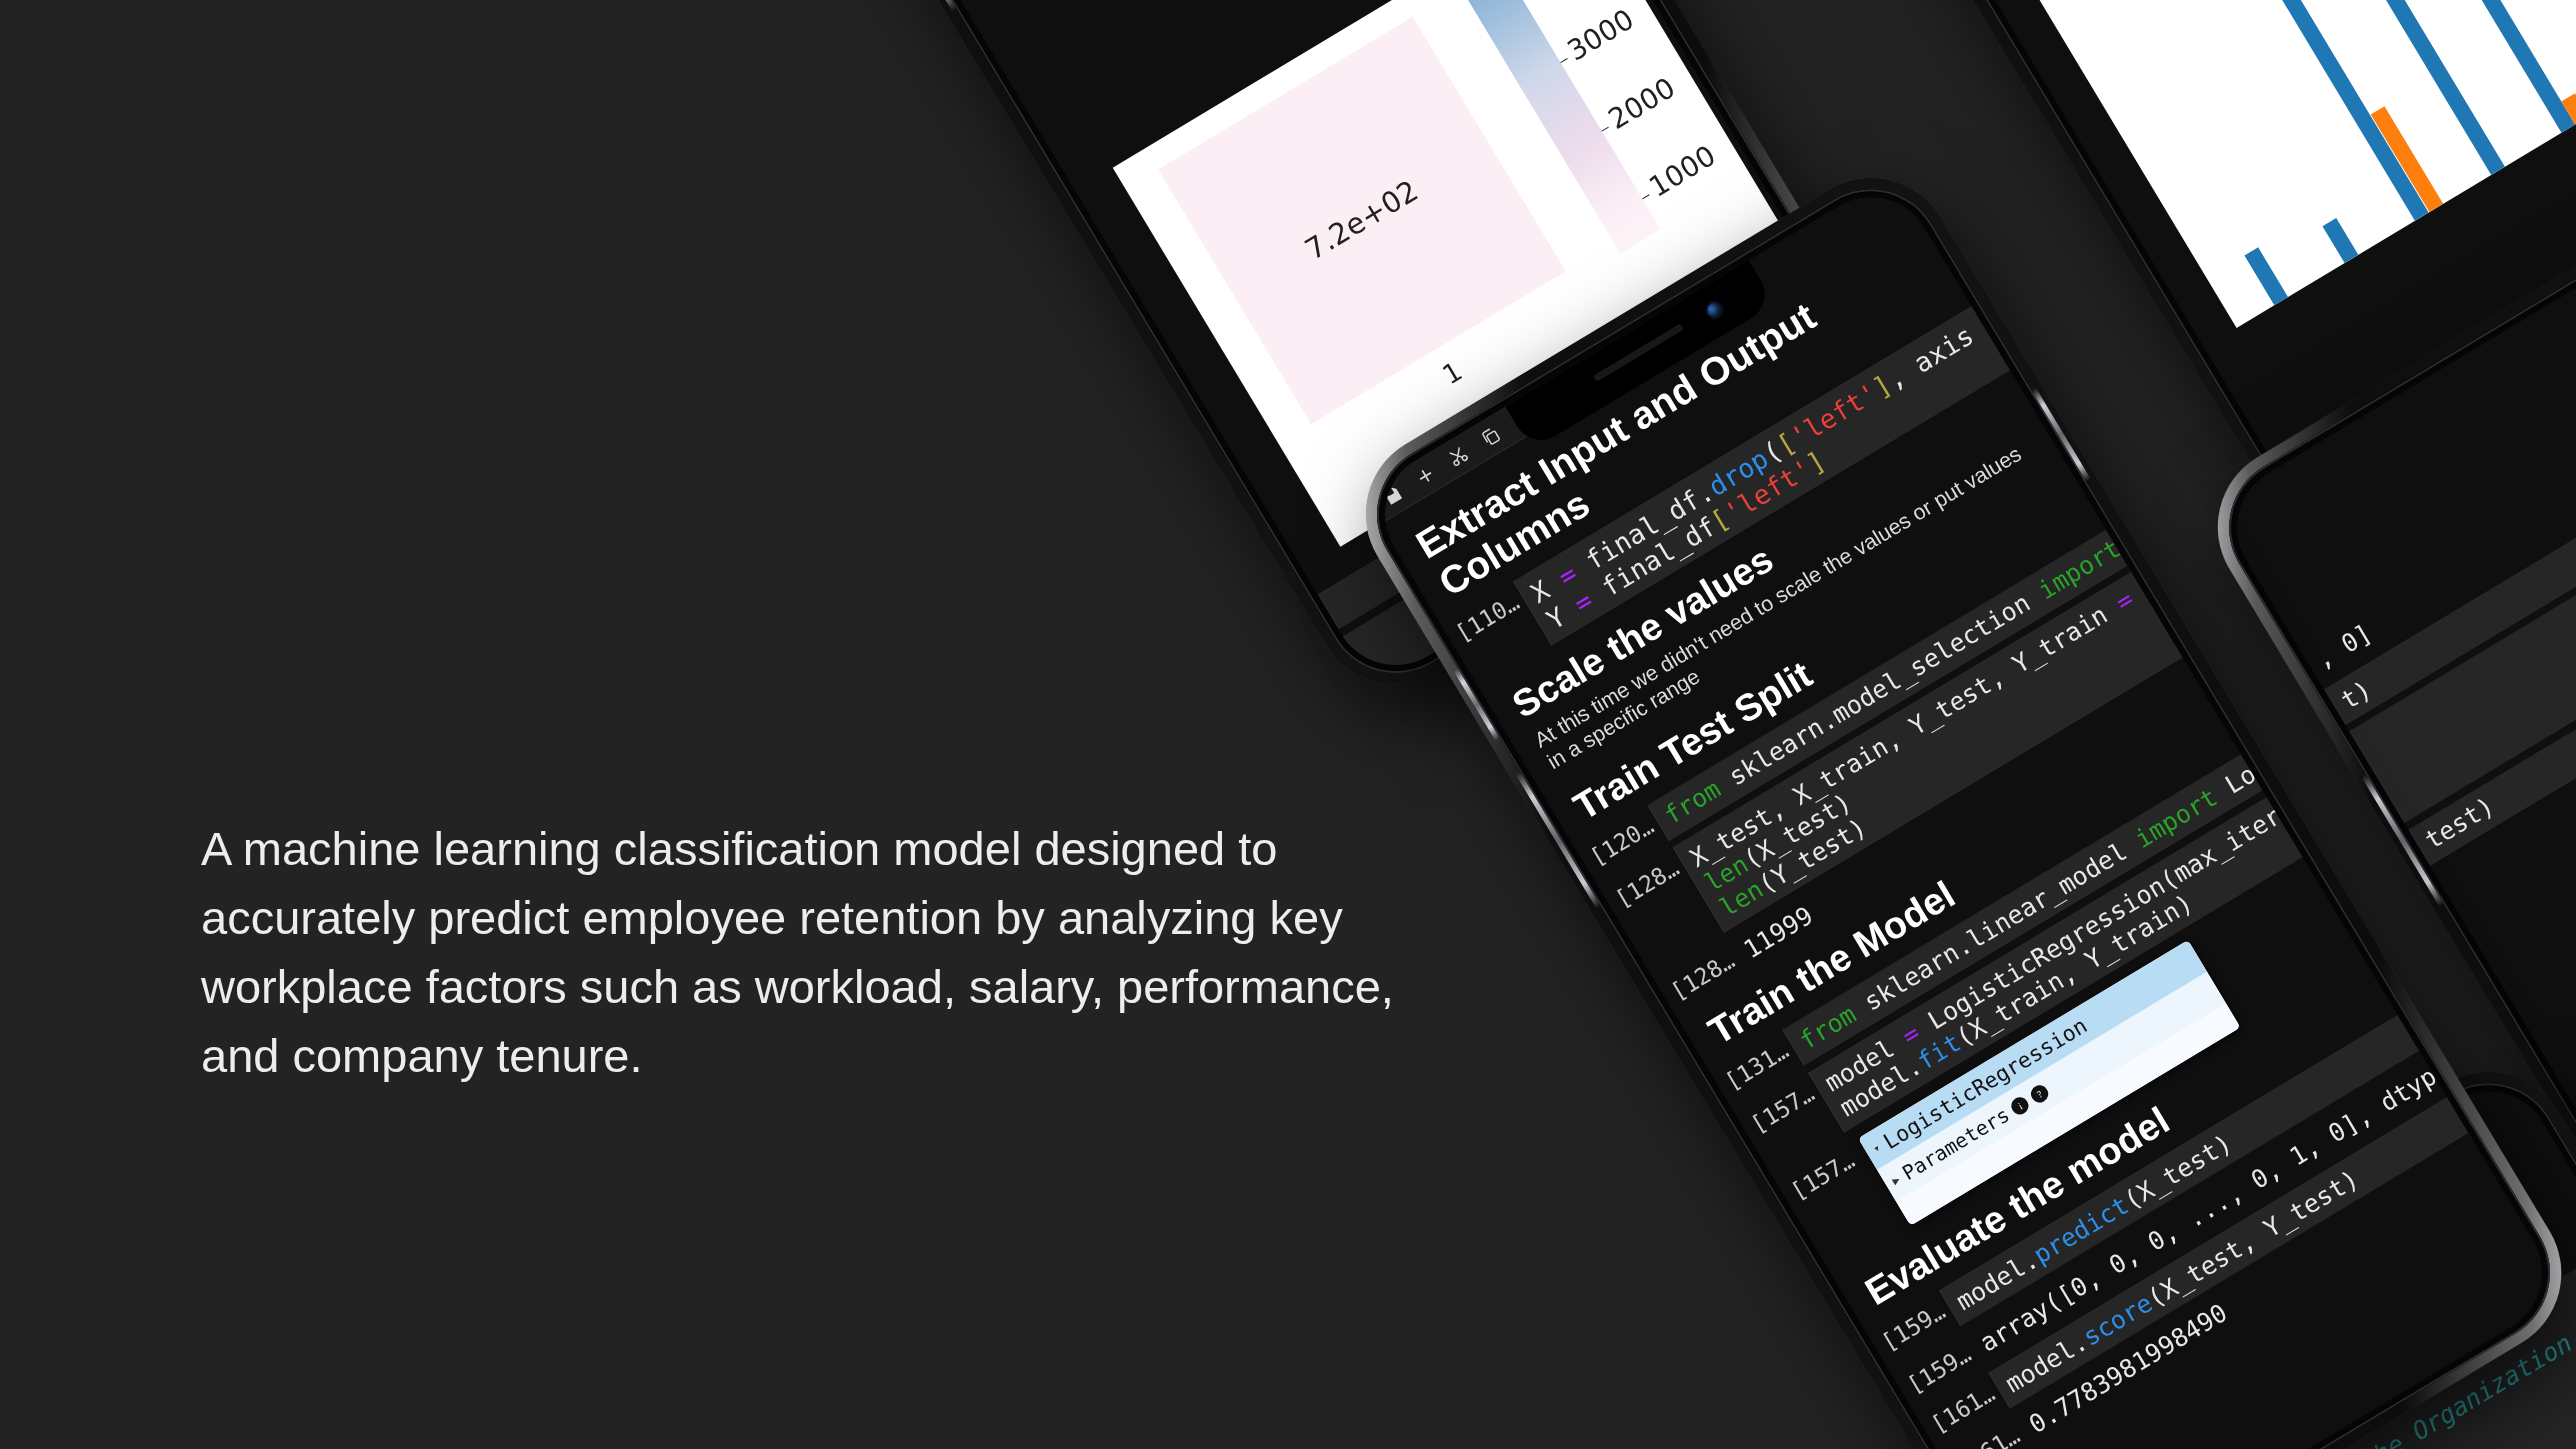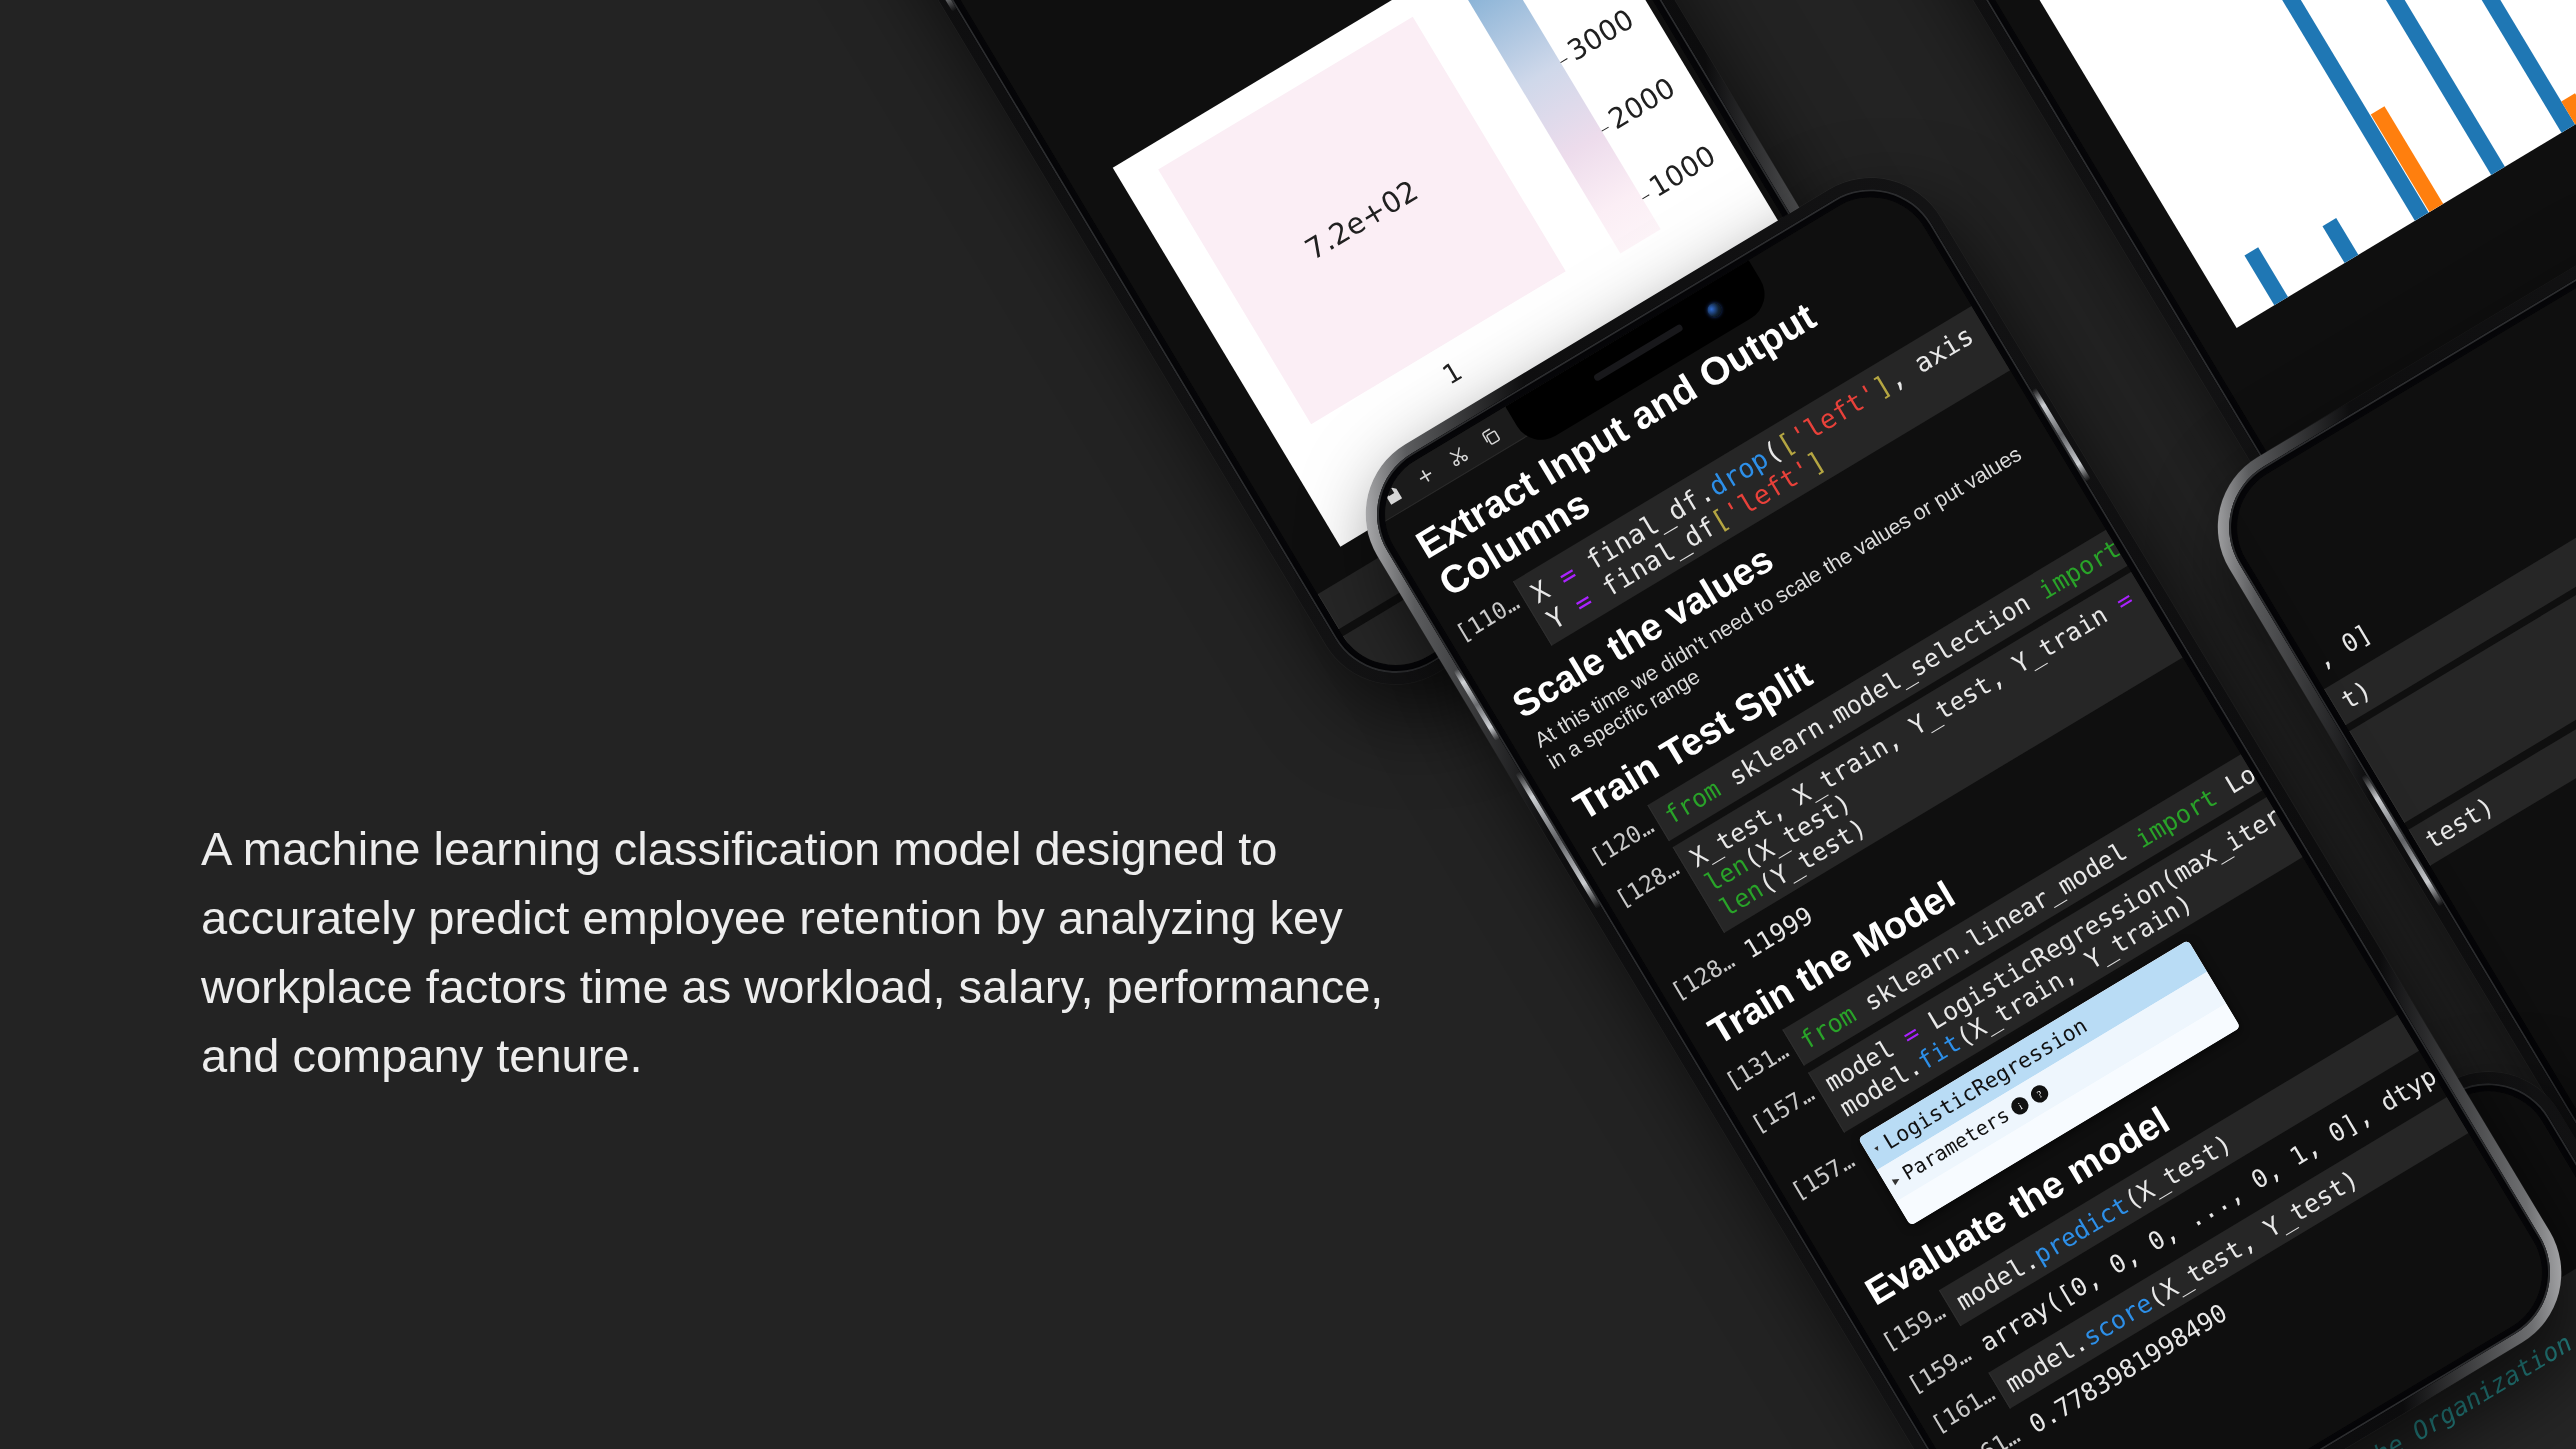--- a/index.html
+++ b/index.html
@@ -369,17 +369,17 @@
               <div class="nb-out" style="font-size:25px;">0.7783981998490</div>
             </div>
 
           </div>
         </div>
       </div>
     </div>
   </div>
 
   <div id="hero">
-    <p id="hero-sub">A machine learning classification model designed to accurately predict employee retention by analyzing key workplace factors time as workload, salary, performance, and company tenure.</p>
+    <p id="hero-sub">A machine learning classification model designed to accurately predict employee retention by analyzing key workplace factors such as workload, salary, performance, and company tenure.</p>
   </div>
 
 </div>
 
 
 </body></html>

